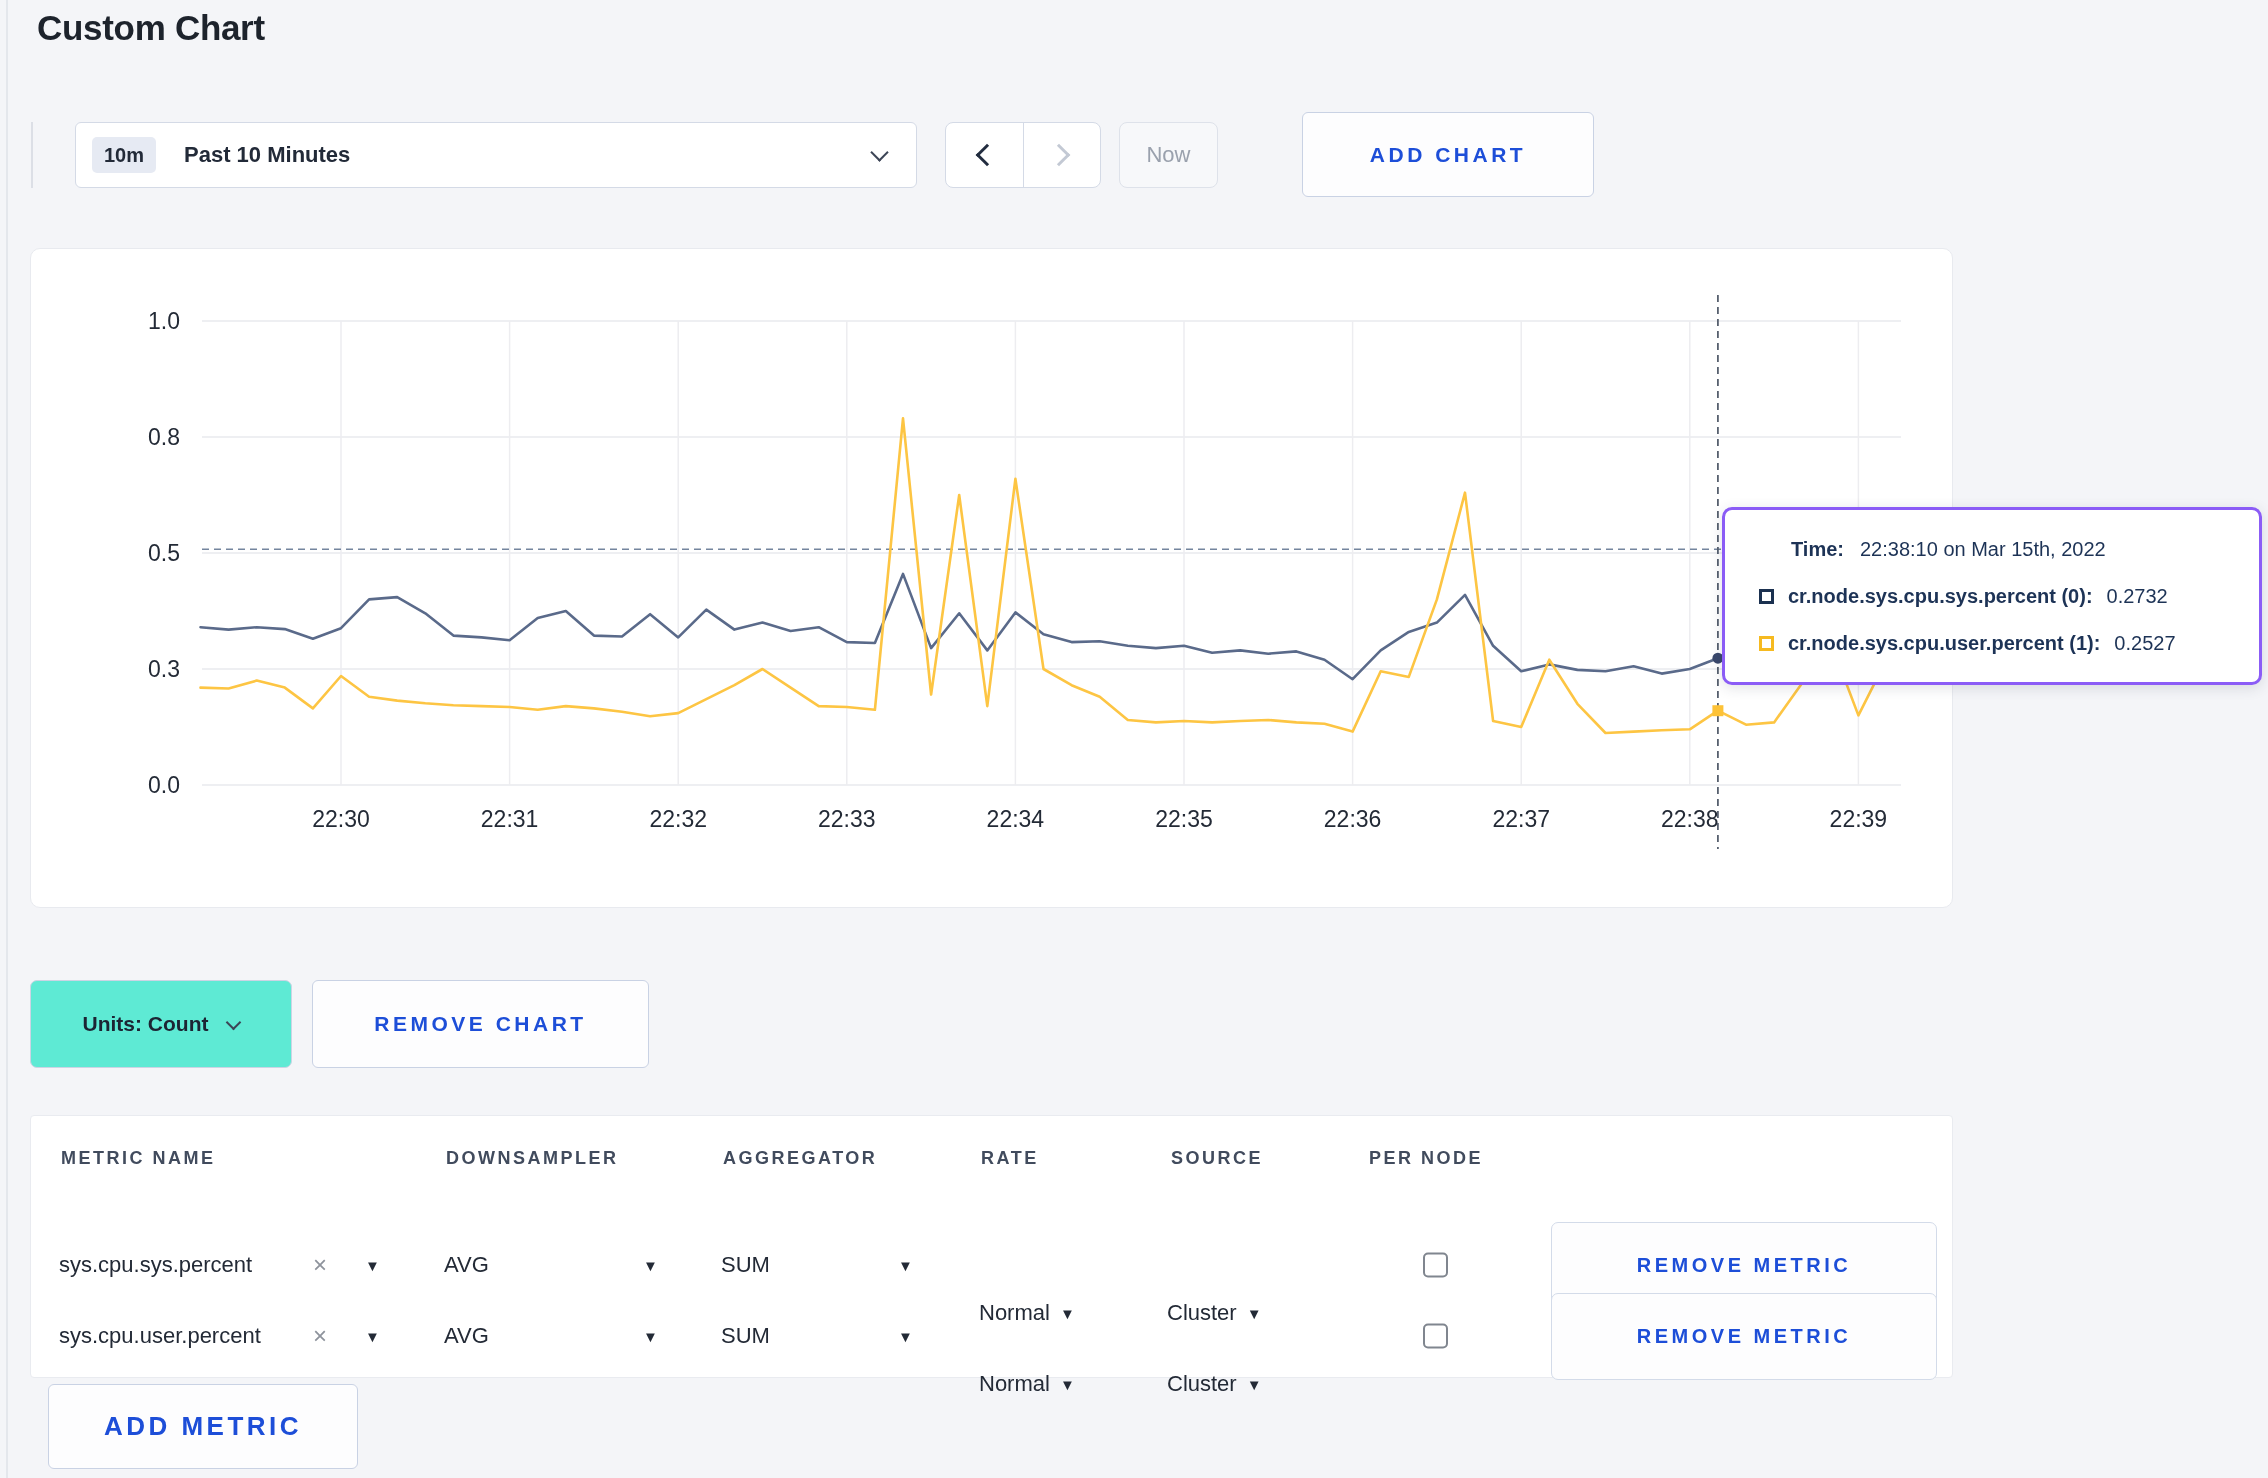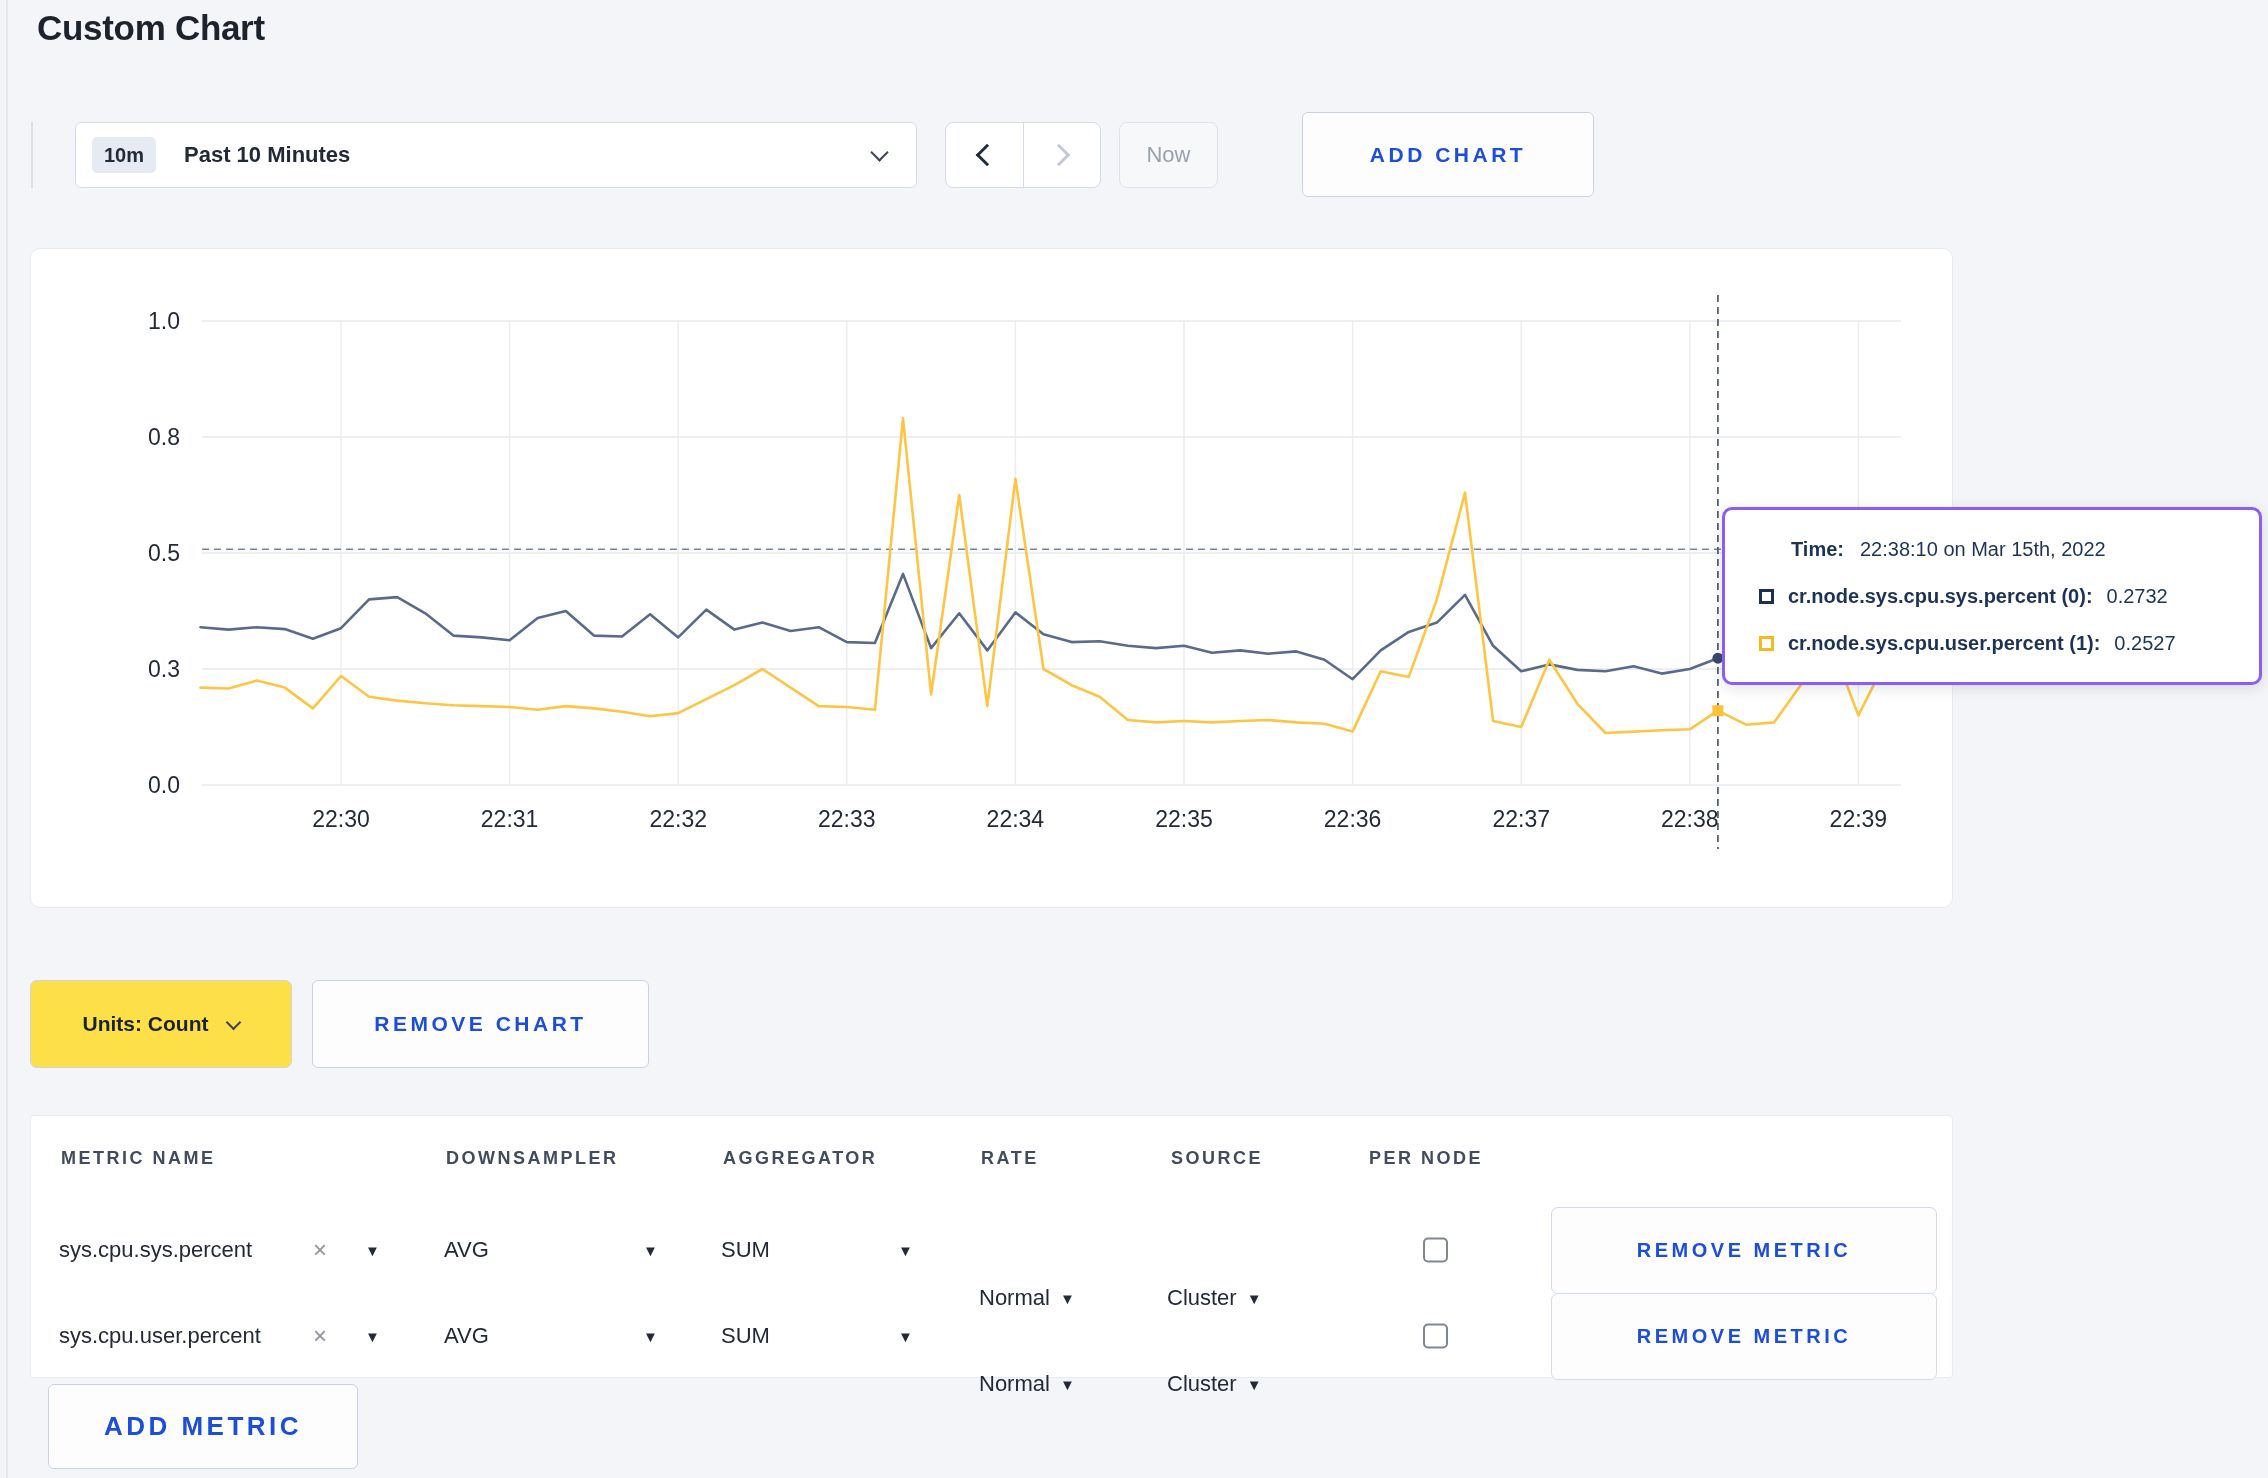--- a/index.html
+++ b/index.html
@@ -78,21 +78,21 @@
   }
   .tt-time-row{ display:flex; align-items:baseline; gap:16px; margin-left:32px; }
   .tt-series-row{ display:flex; align-items:center; gap:14px; margin-top:24px; }
   .tt-bold{ font-weight:700; }
   .legend-swatch{ width:15px; height:15px; background:#fff; flex:0 0 auto; }
   .swatch-sys{ border:3.5px solid #1b3150; }
   .swatch-user{ border:3.5px solid #f6ba20; }
 
   
   .units-button{
-    left:30px; top:980px; width:262px; height:88px; background:#fde047;
+    left:30px; top:980px; width:262px; height:88px; background:#5eead4;
     border:1.5px solid #ccd4e4; border-radius:7px; display:flex; align-items:center;
     justify-content:center; gap:20px; font-size:21px; font-weight:700; color:#1c2433;
     cursor:pointer;
   }
   .units-button .chev{ width:11px; height:11px; border-width:2px; margin-top:-4px; }
   .remove-chart{ left:312px; top:980px; width:337px; height:88px; font-size:21px; }
 
   
   .table-card{
     left:30px; top:1115px; width:1923px; height:263px; background:#ffffff;
@@ -209,21 +209,21 @@
 <div class="abs btn-outline-blue remove-chart">REMOVE CHART</div>
 
 <div class="abs table-card">
   <div class="th" style="left:30px">METRIC NAME</div>
   <div class="th" style="left:415px">DOWNSAMPLER</div>
   <div class="th" style="left:692px">AGGREGATOR</div>
   <div class="th" style="left:950px">RATE</div>
   <div class="th" style="left:1140px">SOURCE</div>
   <div class="th" style="left:1338px">PER NODE</div>
 
-  <div class="mrow" style="top:91px">
+  <div class="mrow" style="top:106px">
     <span class="cell" style="left:28px">sys.cpu.sys.percent</span>
     <span class="cell x-icon" style="left:282px">×</span>
     <span class="cell tri" style="left:334px">▼</span>
     <span class="cell" style="left:413px">AVG</span>
     <span class="cell tri" style="left:612px">▼</span>
     <span class="cell" style="left:690px">SUM</span>
     <span class="cell tri" style="left:867px">▼</span>
     <span class="cell inline-dd" style="left:948px">
       <span>Normal</span>
       <span class="tri">▼</span>

